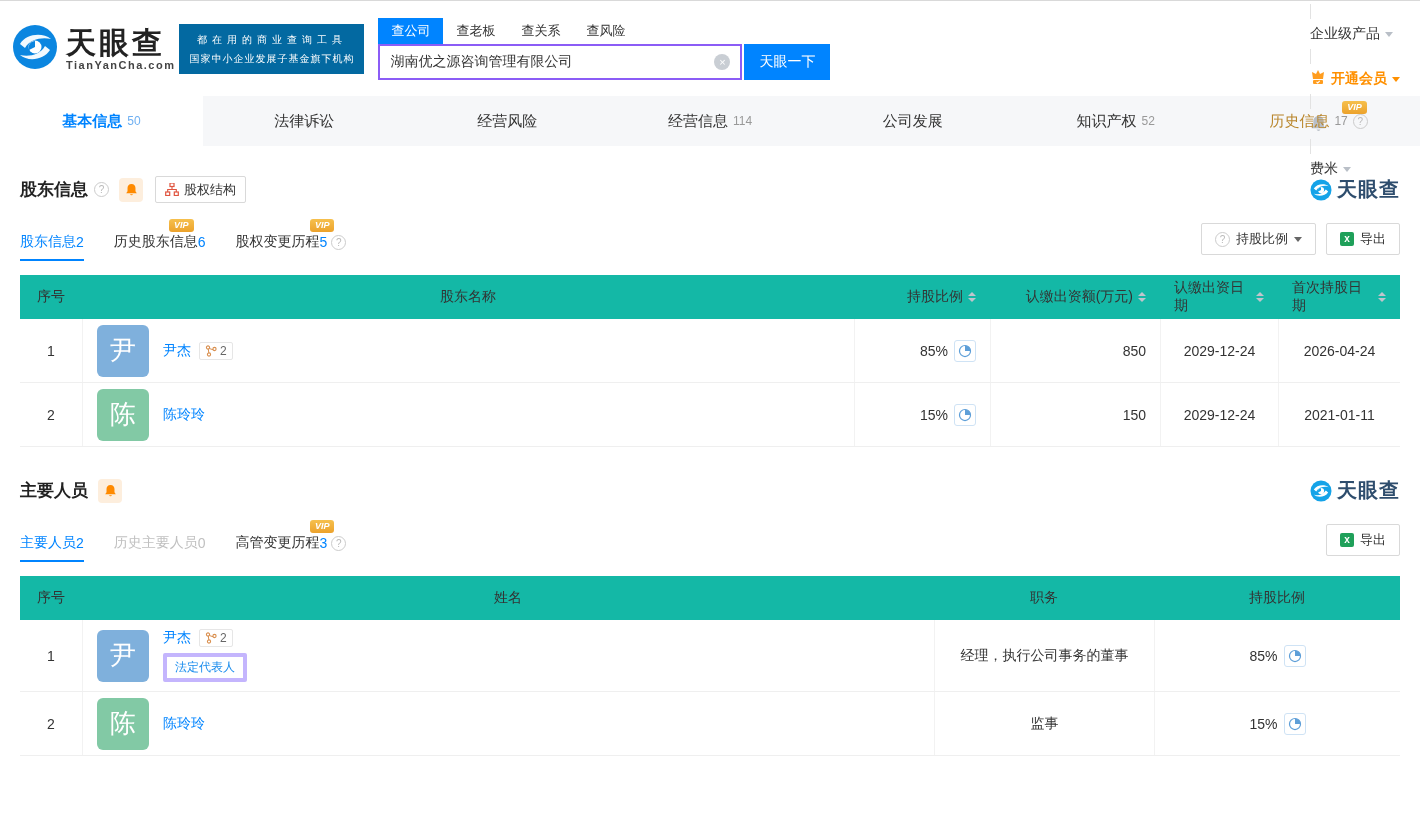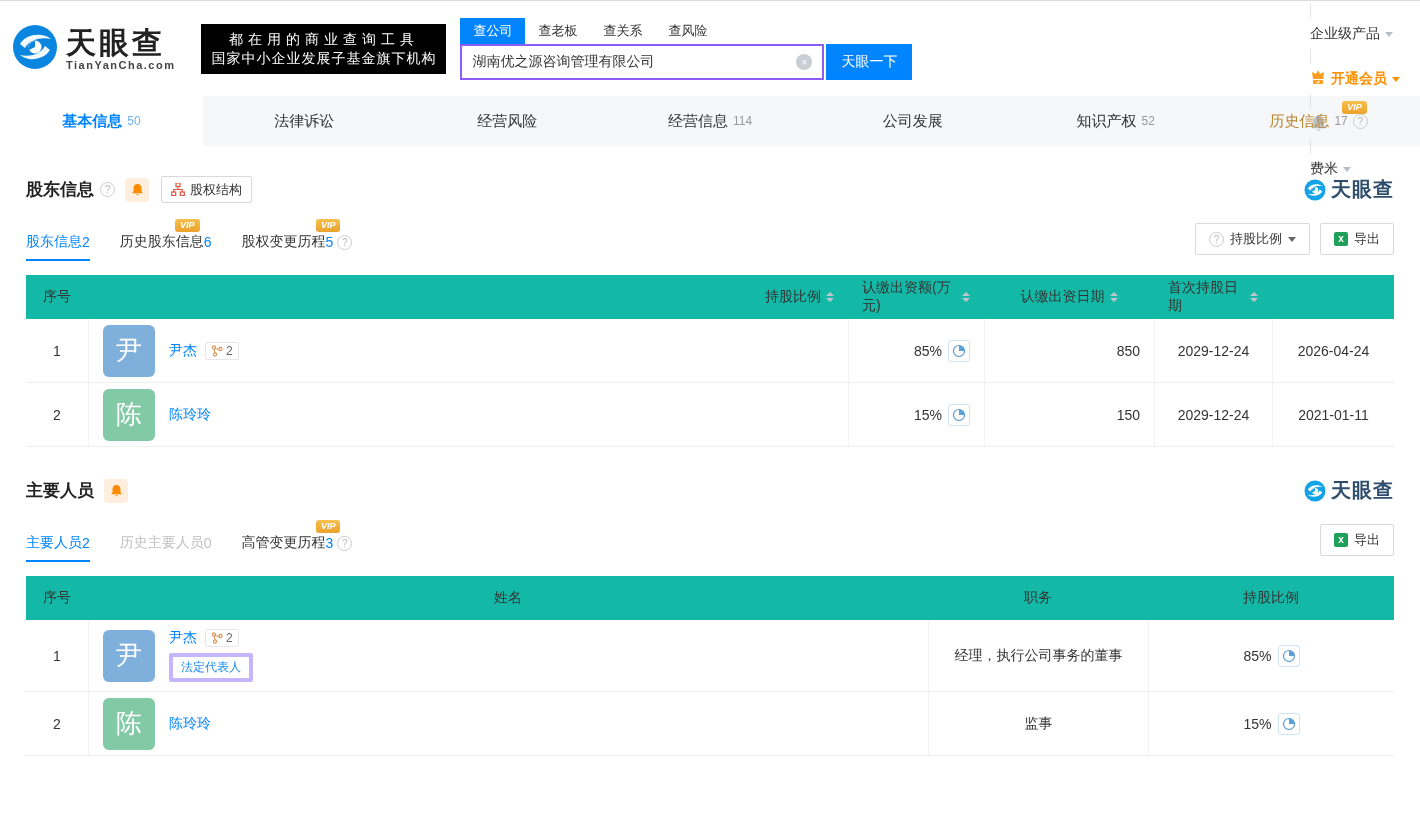--- a/index.html
+++ b/index.html
@@ -10,22 +10,22 @@
   }
   
   .top {
     height: 96px; display: flex; align-items: center;
     padding: 0 20px 0 12px; border-top: 1px solid #d9d9d9; background: #fff;
   }
   .logo { display: flex; align-items: center; gap: 8px; flex: none; }
   .logo-text .cn { font-size: 30px; font-weight: bold; color: #222; letter-spacing: 3px; line-height: 32px; }
   .logo-text .en { font-size: 11px; color: #444; letter-spacing: 1.5px; font-weight: bold; }
   .slogan {
-    margin-left: 26px; background: #000000; color: #fff; text-align: center;
-    padding: 6px 10px; font-size: 14px; line-height: 19px; flex: none;
+    margin-left: 4px; background: #0369a1; color: #fff; text-align: center;
+    padding: 6px 10px; font-size: 10px; line-height: 19px; flex: none;
   }
   .slogan .l1 { letter-spacing: 5px; }
   .slogan .l2 { letter-spacing: 1px; }
   .searchbox { margin-left: 14px; width: 452px; flex: none; }
   .stabs { display: flex; font-size: 13px; align-items: flex-end; }
   .stab { padding: 4px 13px; color: #333; cursor: pointer; }
   .stab.active { background: #0084ff; color: #fff; }
   .srow { display: flex; }
   .sinput {
     flex: 1; height: 36px; border: 2px solid #8b5cf6; display: flex;
@@ -66,21 +66,21 @@
     font-style: italic; font-weight: bold; padding: 1px 5px 2px; border-radius: 3px;
     display: inline-block; line-height: 10px;
   }
   .ntab .vip-badge { position: absolute; top: 5px; margin-left: 72px; }
   .help-icon {
     width: 15px; height: 15px; border: 1px solid #cccccc; border-radius: 50%;
     color: #b9b9b9; font-size: 10px; line-height: 13px; text-align: center;
     display: inline-block; flex: none;
   }
   
-  main { padding: 0 26px; }
+  main { padding: 0 20px; }
   .sec-head { display: flex; align-items: center; margin-top: 30px; }
   .sec-title { font-size: 17px; font-weight: bold; color: #222; }
   .bell-btn {
     margin-left: 10px; width: 24px; height: 24px; border-radius: 4px; background: #fdeedd;
     display: flex; align-items: center; justify-content: center; cursor: pointer;
   }
   .equity-btn {
     margin-left: 12px; height: 27px; border: 1px solid #d9d9d9; border-radius: 2px;
     display: flex; align-items: center; gap: 5px; padding: 0 9px; font-size: 13px;
     color: #333; background: #fff; cursor: pointer;
@@ -329,20 +329,21 @@
         <button class="act-btn">
           <span class="excel-icon">x</span>
           <span>导出</span>
         </button>
       </span>
     </div>
 
     <div class="tbl">
       <div class="thead grid-sh">
         <div class="th c">序号</div>
+        <div class="th c">股东名称</div>
         <div class="th r">
             <span>持股比例</span>
             <span class="sort">
               <i class="up"></i>
               <i class="dn"></i>
             </span>
           </div>
         <div class="th r">
             <span>认缴出资额(万元)</span>
             <span class="sort">

